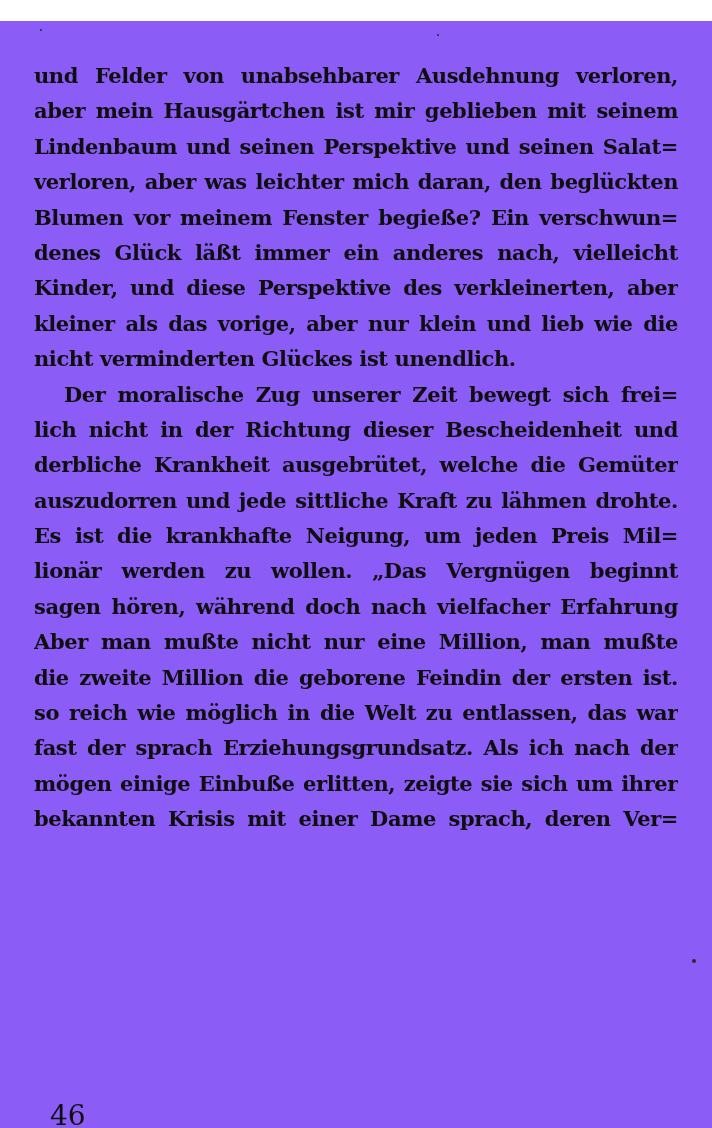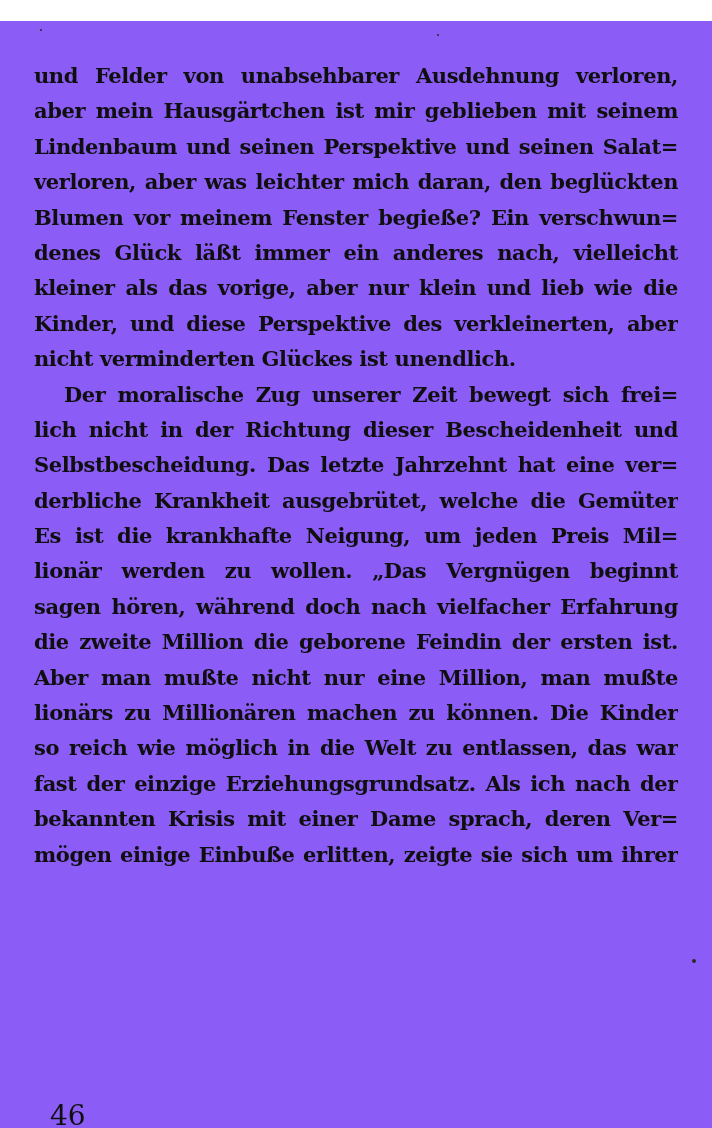--- a/index.html
+++ b/index.html
@@ -74,40 +74,39 @@
 
   <div class="textblock">
 
     <div class="para">
       <div class="line">und Felder von unabsehbarer Ausdehnung verloren,</div>
       <div class="line">aber mein Hausgärtchen ist mir geblieben mit seinem</div>
       <div class="line">Lindenbaum und seinen Perspektive und seinen Salat=</div>
       <div class="line">verloren, aber was leichter mich daran, den beglückten</div>
       <div class="line">Blumen vor meinem Fenster begieße?  Ein verschwun=</div>
       <div class="line">denes Glück läßt immer ein anderes nach, vielleicht</div>
+      <div class="line">Kinder, und diese Perspektive des verkleinerten, aber</div>
       <div class="line">kleiner als das vorige, aber nur klein und lieb wie die</div>
-      <div class="line">Kinder, und diese Perspektive des verkleinerten, aber</div>
       <div class="line flush">nicht verminderten Glückes ist unendlich.</div>
     </div>
 
     <div class="para">
       <div class="line indent">Der moralische Zug unserer Zeit bewegt sich frei=</div>
       <div class="line">lich nicht in der Richtung dieser Bescheidenheit und</div>
-      <div class="line">Selbstbescheidung.  Das letzte Jahrzehnt hat eine ver=</div>
       <div class="line">derbliche Krankheit ausgebrütet, welche die Gemüter</div>
+      <div class="line">auszudorren und jede sittliche Kraft zu lähmen drohte.</div>
       <div class="line">Es ist die krankhafte Neigung, um jeden Preis Mil=</div>
       <div class="line">lionär werden zu wollen.  „Das Vergnügen beginnt</div>
       <div class="line">sagen hören, während doch nach vielfacher Erfahrung</div>
+      <div class="line">Aber man mußte nicht nur eine Million, man mußte</div>
       <div class="line">die zweite Million die geborene Feindin der ersten ist.</div>
-      <div class="line">Aber man mußte nicht nur eine Million, man mußte</div>
-      <div class="line">lionärs zu Millionären machen zu können.  Die Kinder</div>
       <div class="line">so reich wie möglich in die Welt zu entlassen, das war</div>
-      <div class="line">fast der einzige Erziehungsgrundsatz.  Als ich nach der</div>
+      <div class="line">fast der sprach Erziehungsgrundsatz.  Als ich nach der</div>
+      <div class="line">mögen einige Einbuße erlitten, zeigte sie sich um ihrer</div>
       <div class="line">bekannten Krisis mit einer Dame sprach, deren Ver=</div>
-      <div class="line">mögen einige Einbuße erlitten, zeigte sie sich um ihrer</div>
     </div>
 
   </div>
 
   <div class="pagenum">46</div>
 
   <div class="speck s1"></div>
   <div class="speck s2"></div>
   <div class="speck s3"></div>
 

